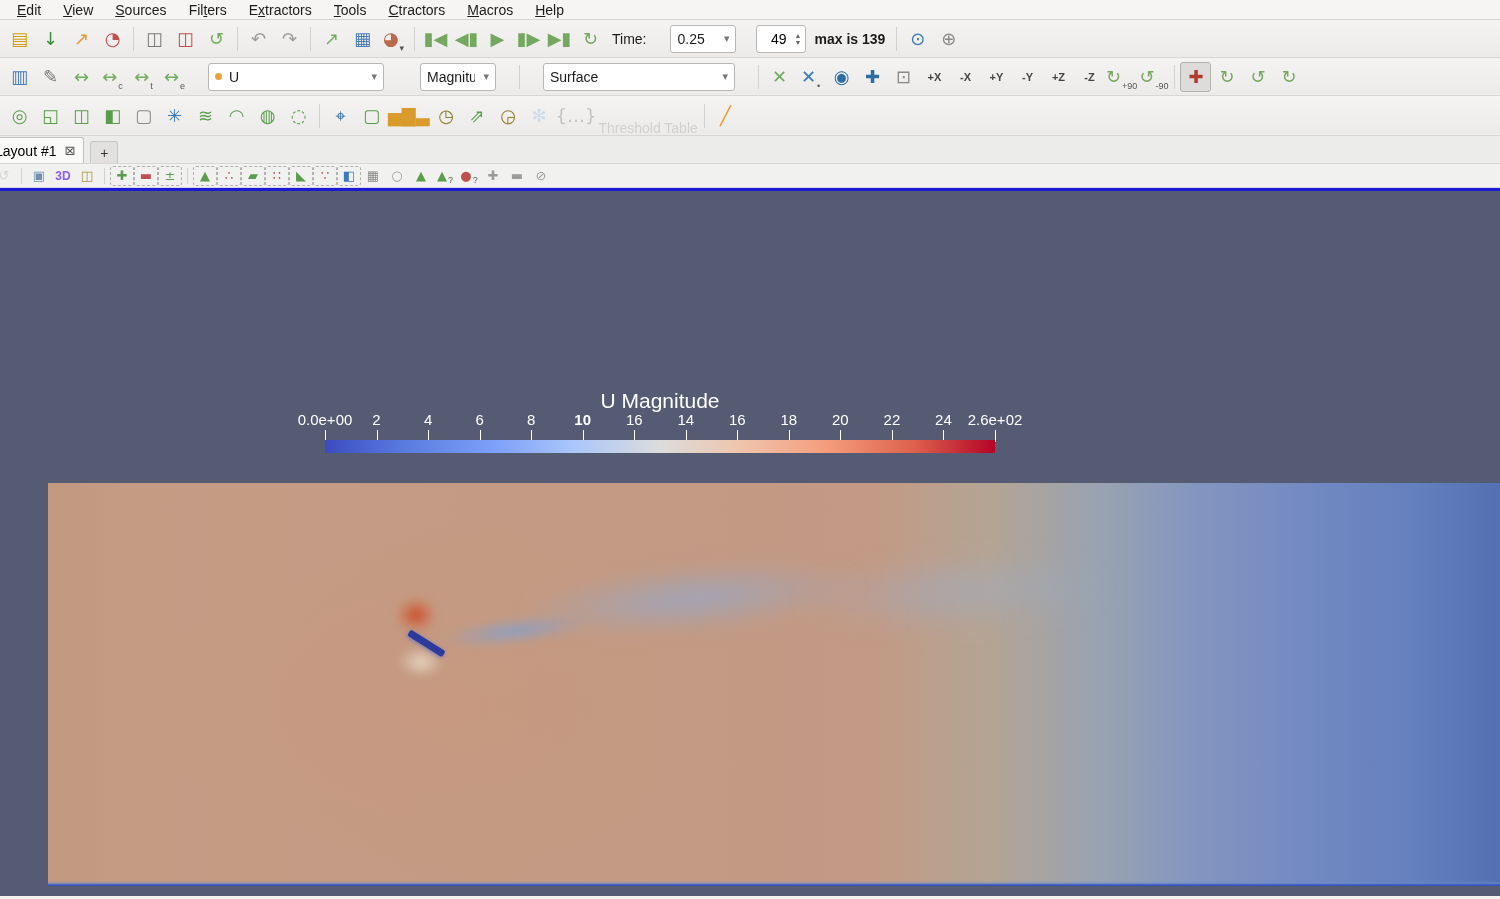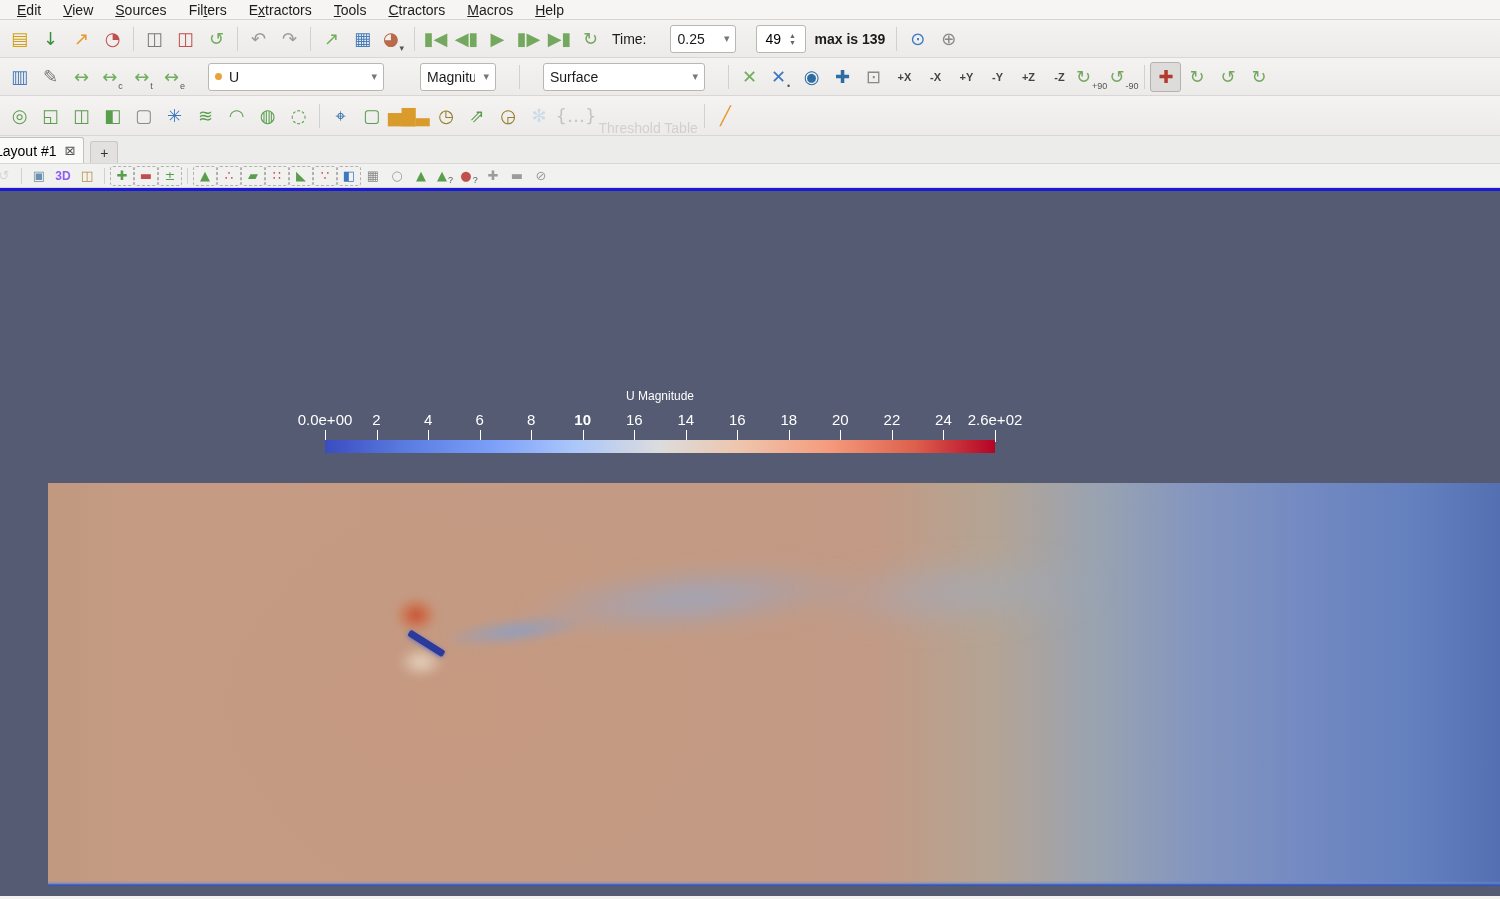--- a/index.html
+++ b/index.html
@@ -38,21 +38,21 @@
   [data-name="threshold-table-button"] .tlabel { font-size:14px; font-weight:normal; }
   .viewdir .tlabel { font-size:11px; }
 
   
   .combo { display:inline-flex; align-items:center; background:#fff;
     border:1px solid #b8b7b5; border-radius:3px; height:28px; padding:0 6px;
     font-size:14px; color:#1b1b1b; margin:0 18px; overflow:hidden; white-space:nowrap; flex:none;}
   .combo .caret { margin-left:auto; color:#777; font-size:11px; padding-left:6px; }
   .swatch { width:7px; height:7px; border-radius:50%; background:#e8a33d; margin-right:7px; flex:none;}
   .spin { display:inline-flex; align-items:center; background:#fff; border:1px solid #b8b7b5;
-    border-radius:3px; height:28px; padding:0 4px 0 8px; font-size:14px; margin:0 2px; flex:none;}
+    border-radius:3px; height:28px; padding:0 4px 0 8px; font-size:14px; margin:0 2px; flex:none;justify-content:flex-end;}
   .spin .arrows { display:flex; flex-direction:column; margin-left:8px; color:#666;
     font-size:7px; line-height:7px; }
   .tlabel-static { font-size:14px; color:#1b1b1b; margin:0 6px; flex:none;}
   .bold { font-weight:bold; }
 
   
   .tabbar { height:28px; background:#ececea; display:flex; align-items:flex-end; border-bottom:1px solid #d8d7d5;}
   .tab { display:inline-flex; align-items:center; height:26px; background:#fafaf9;
     border:1px solid #c2c1bf; border-bottom:none; border-radius:3px 3px 0 0;
     padding:0 8px; font-size:14px; margin-left:-14px; cursor:default; }
@@ -61,21 +61,21 @@
     width:28px; background:#e2e1df; border:1px solid #c8c7c5; border-bottom:none;
     border-radius:3px 3px 0 0; margin-left:6px; font-size:14px; color:#333; cursor:default;}
 
   .blue-line { height:3px; background:#1a1ad6; }
 
   
   .viewport { position:relative; height:705px; background:#545b72; overflow:hidden; }
 
   .legend { position:absolute; left:325px; top:198px; width:670px; }
   .legend-title { position:absolute; left:0; top:0; width:100%; text-align:center;
-    color:#fff; font-size:12px; }
+    color:#fff; font-size:21px; }
   .legend-labels { position:absolute; left:0; top:22px; width:100%; height:18px; }
   .ticklabel { position:absolute; transform:translateX(-50%); color:#fff; font-size:15px;
     white-space:nowrap; }
   .legend-ticks { position:absolute; left:0; top:41px; width:100%; height:12px; }
   .tick { position:absolute; top:0; width:1px; height:12px; background:#fff; }
   .legend-bar { position:absolute; left:0; top:51px; width:670px; height:13px;
     background:linear-gradient(90deg,#3b4cc0 0%,#5a7ce0 12%,#7c9ff9 25%,#aac6fa 37%,
       #dcdcdc 50%,#eec5ac 62%,#f59c7d 75%,#dd604d 88%,#b40426 100%); }
 
   .domain { position:absolute; left:48px; top:292px; width:1452px; height:403px; overflow:hidden;
@@ -234,21 +234,21 @@
   <span class="combo" style="width:176px" data-name="color-array-combo">
     <span class="swatch" data-name="array-color-swatch-icon"></span>
     <span>U</span>
     <span class="caret" data-name="chevron-down-icon">▾</span>
   </span>
   <span class="combo" style="width:76px" data-name="vector-component-combo">
     <span style="overflow:hidden;max-width:48px">Magnitude</span>
     <span class="caret" data-name="chevron-down-icon">▾</span>
   </span>
   <span class="tsep" data-name="toolbar-separator"></span>
-  <span class="combo" style="width:162px" data-name="representation-combo">
+  <span class="combo" style="width:192px" data-name="representation-combo">
     <span>Surface</span>
     <span class="caret" data-name="chevron-down-icon">▾</span>
   </span>
   <span class="tsep" data-name="toolbar-separator"></span>
   <span style="display:flex;align-items:center" class="viewdir" data-name="camera-buttons">
 
   <button class="tbtn" data-name="reset-camera-button" style="color: rgb(111, 174, 92);">
         <span class="glyph" data-name="reset-camera-icon">✕</span>
       </button>
       <button class="tbtn" data-name="reset-camera-closest-button" style="color: rgb(60, 120, 192);">

